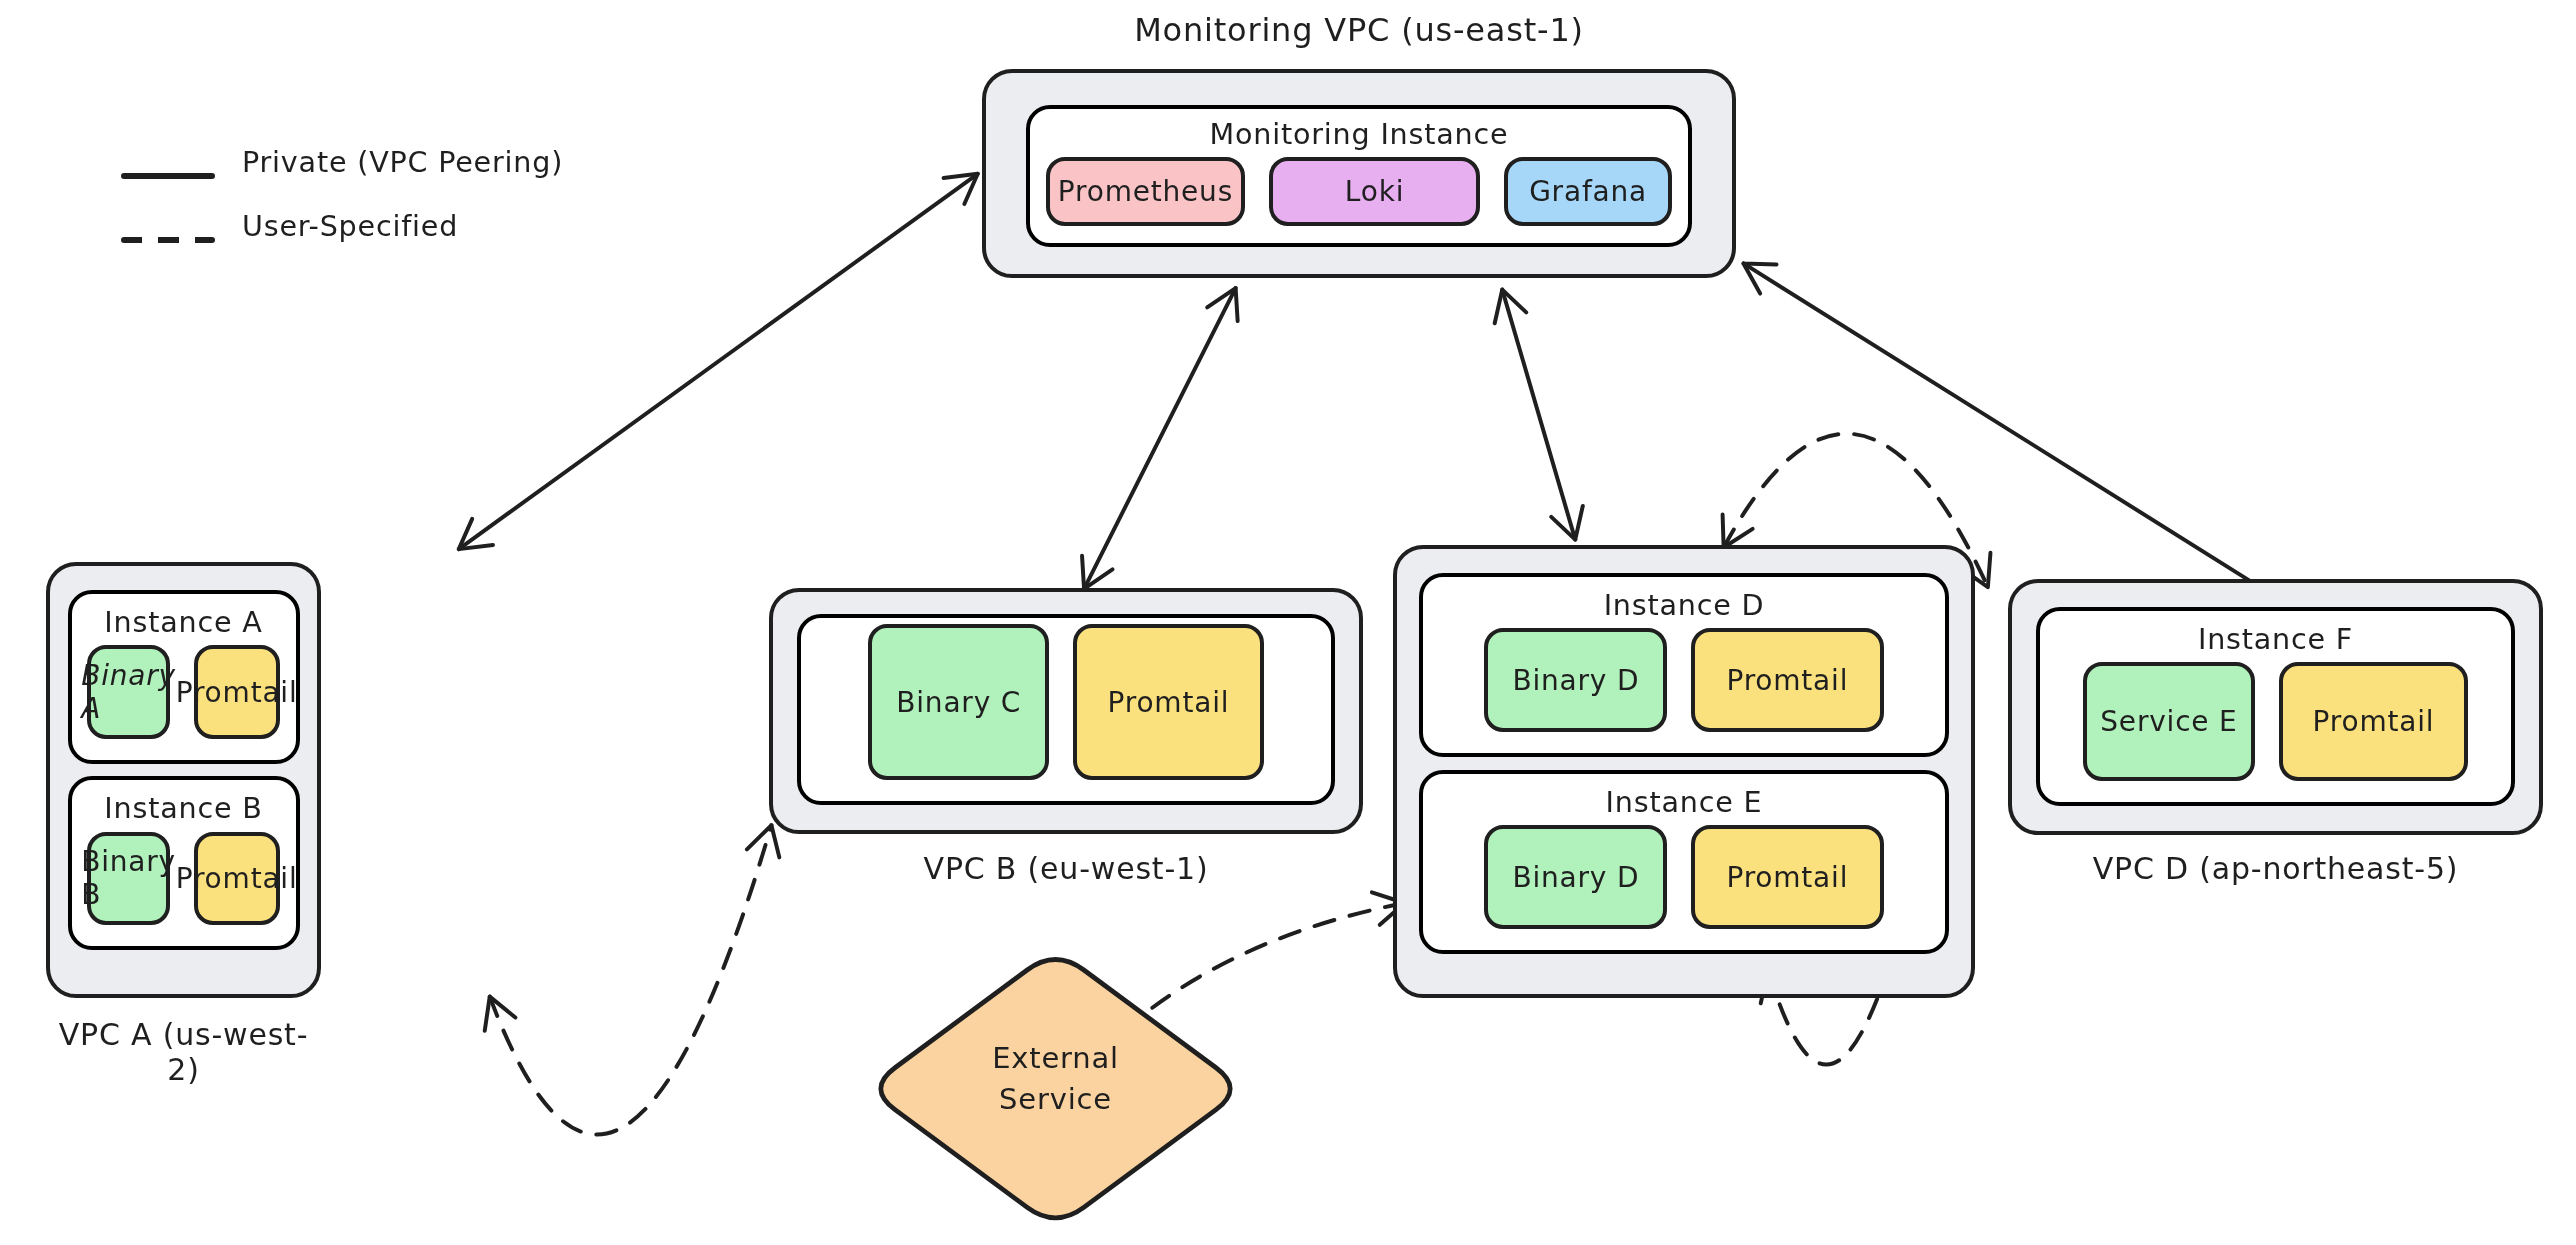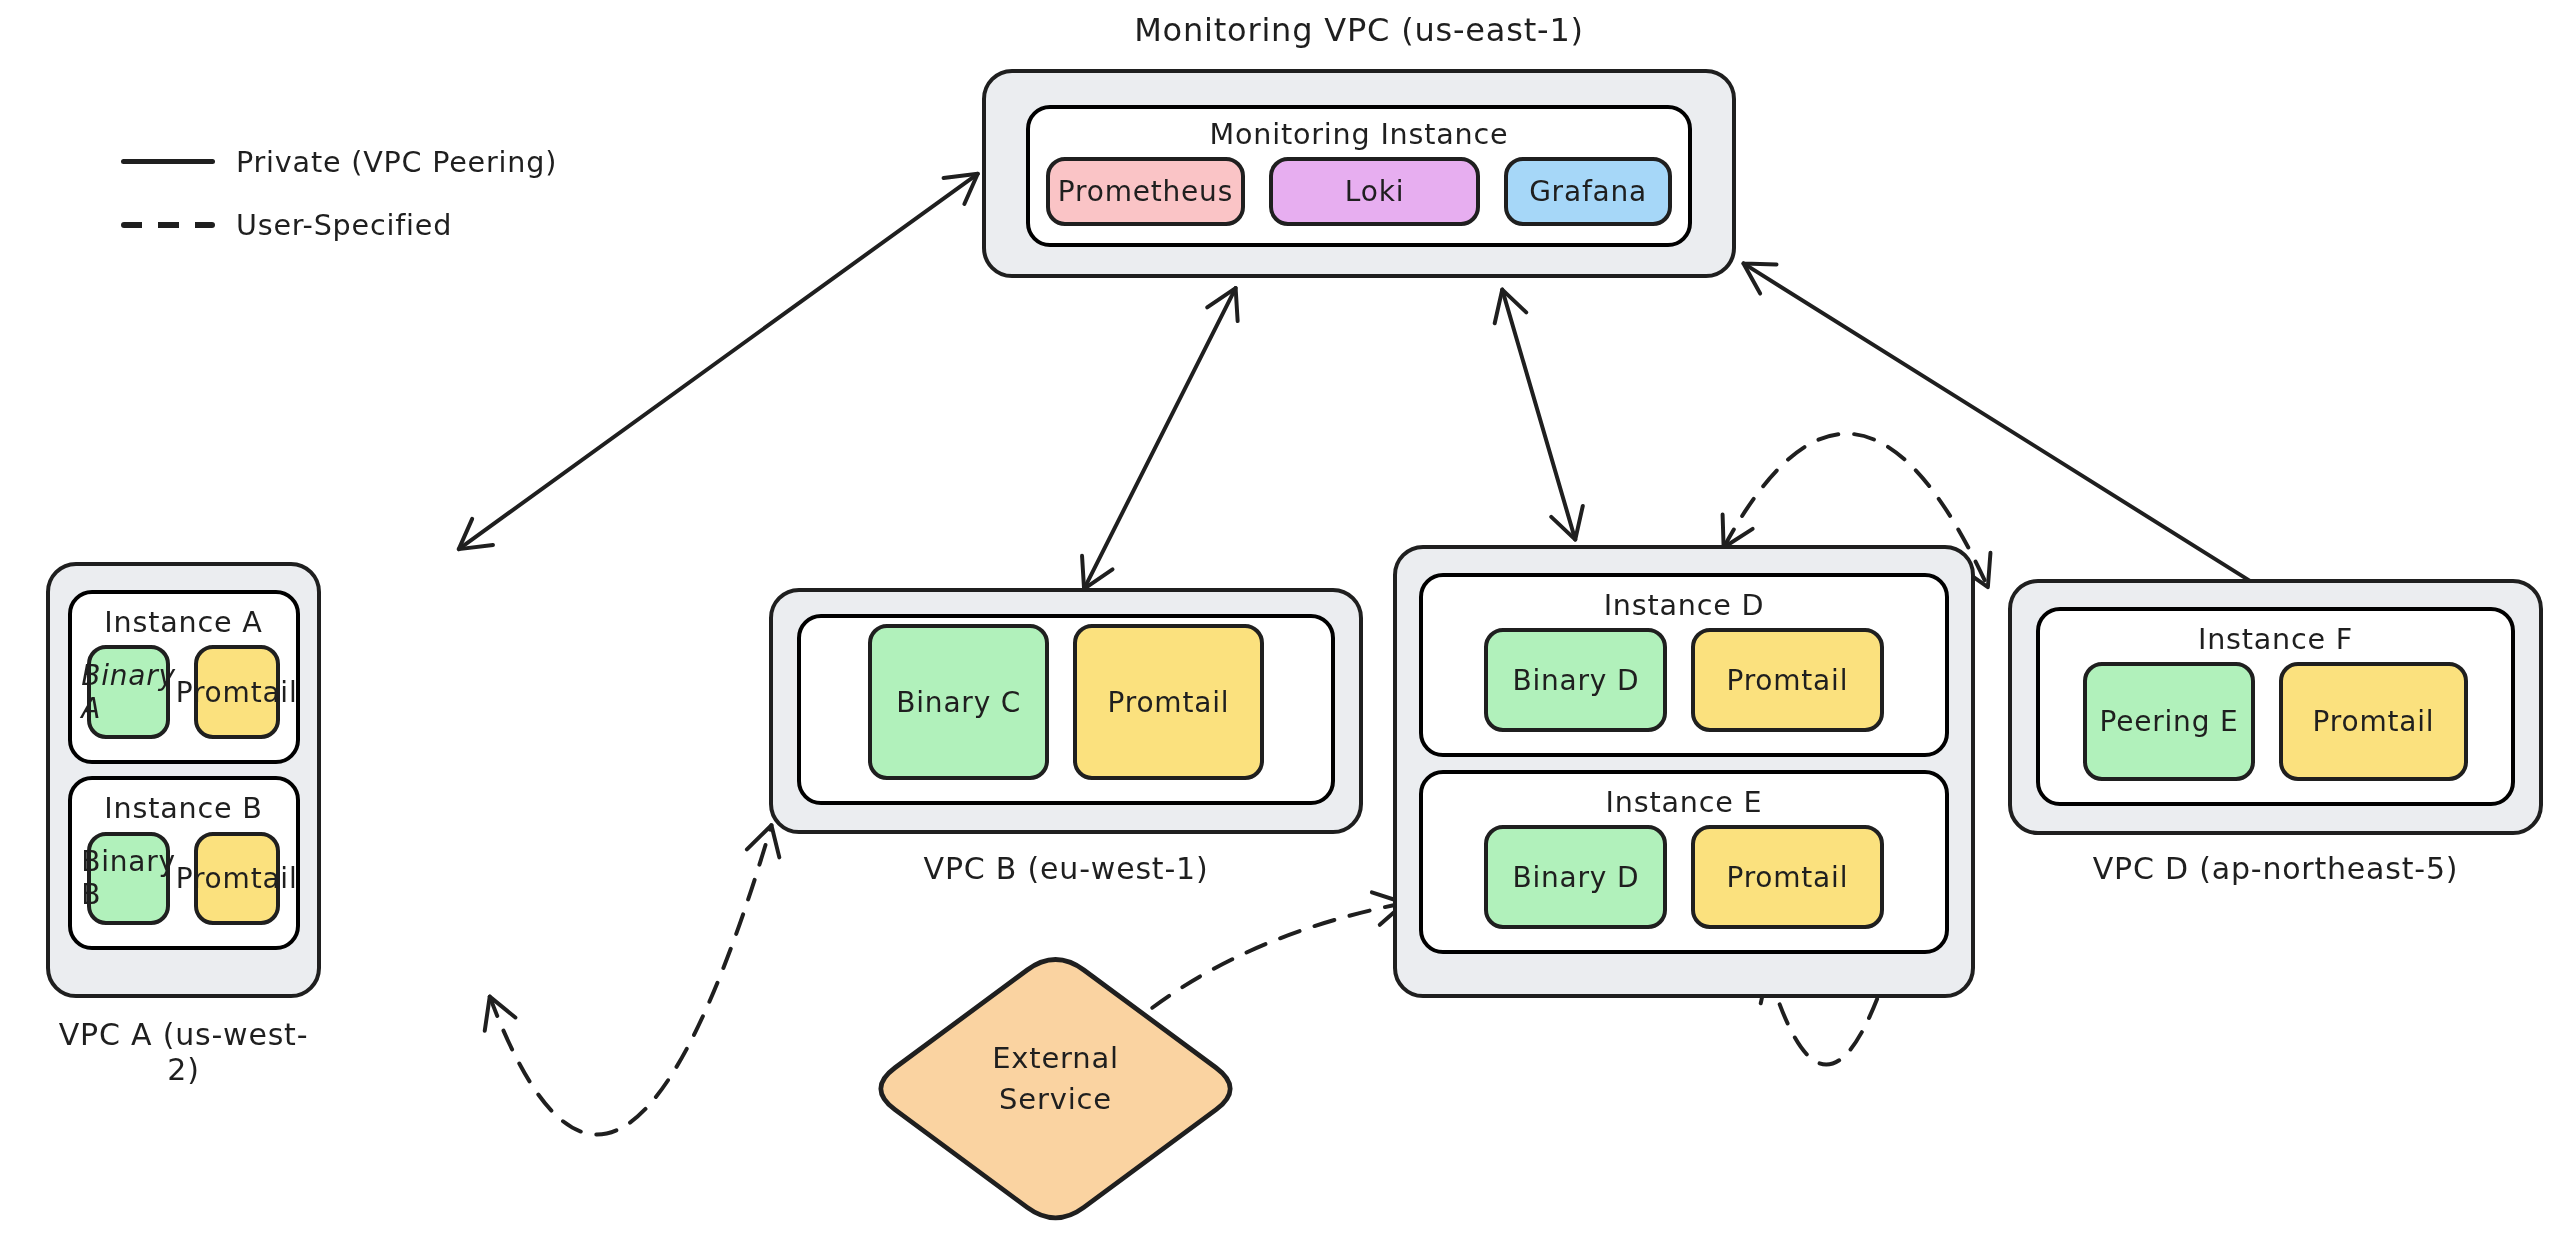--- a/index.html
+++ b/index.html
@@ -20,21 +20,21 @@
         display:flex;align-items:center;justify-content:center;font-size:28px;letter-spacing:0.8px;}
   .green{background:#b1f1bb;}
   .yellow{background:#fbe17e;}
   .pink{background:#fac4c6;}
   .purple{background:#e7aef0;}
   .blue{background:#a6d7f8;}
 
   .vpc-label{position:absolute;text-align:center;font-size:30px;font-weight:500;letter-spacing:0.8px;}
 
   .legend{position:absolute;left:121px;top:144px;}
-  .legend-row{display:flex;align-items:center;gap:21px;height:35px;margin-bottom:28.6px;}
+  .legend-row{display:flex;align-items:flex-end;gap:27px;height:35px;margin-bottom:28.6px;}
   .swatch{width:94px;height:5.6px;border-radius:3.2px;}
   .swatch.solid{background:#1f1f1f;}
   .swatch.dashed{background:repeating-linear-gradient(to right,#1f1f1f 0 20.6px,transparent 20.6px 37px);}
   .legend-label{font-size:28.6px;letter-spacing:0.8px;}
 
   .ext-label{position:absolute;left:897px;top:1038px;width:317px;text-align:center;
              font-size:29px;line-height:41px;letter-spacing:0.8px;}
 
   .edge{fill:none;stroke:#1f1f1f;stroke-width:5;stroke-linecap:round;}
   .edge.dashed{stroke-dasharray:26 20;}
@@ -159,21 +159,21 @@
         </div>
       </div>
     </div>
   </div>
 
   <div class="vpc" style="left:2008px;top:579px;width:535px;height:256px;padding:24px 24px 25.4px 24px;">
     <div class="inst">
       <div class="inst-title">Instance F</div>
       <div class="row">
         <div class="comp green" style="width:40%;">
-          <span>Peering E</span>
+          <span>Service E</span>
         </div>
         <div class="comp yellow" style="width:44%;">
           <span>Promtail</span>
         </div>
       </div>
     </div>
   </div>
   <div class="vpc-label" style="left:2008px;top:851px;width:535px;">VPC D (ap-northeast-5)</div>
 
   <div class="ext-label">

